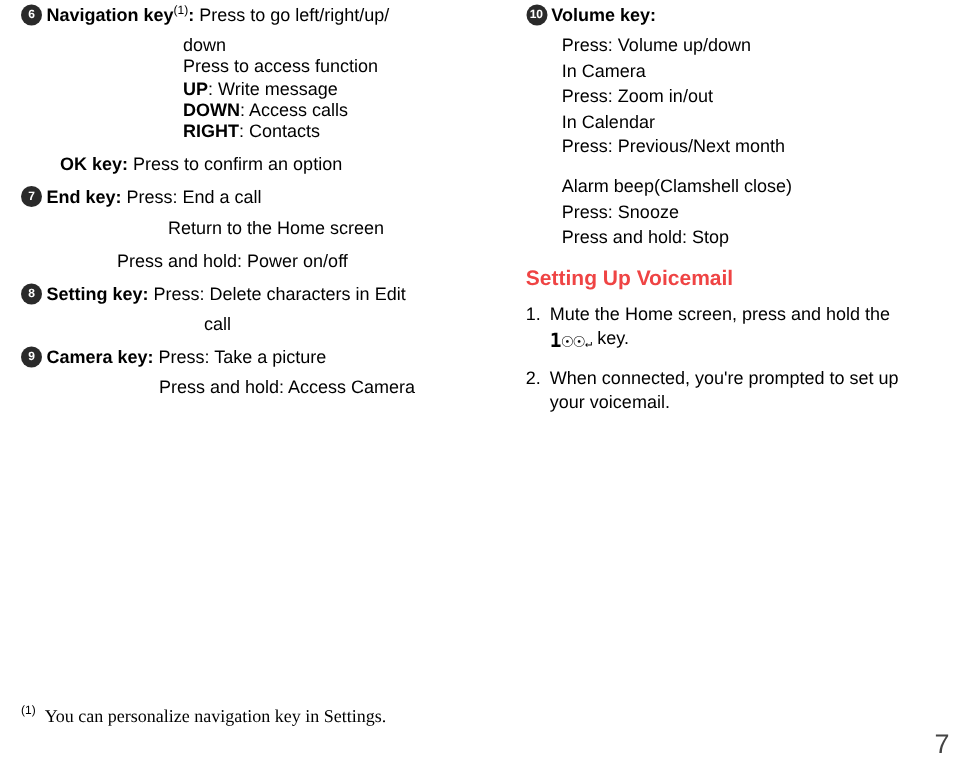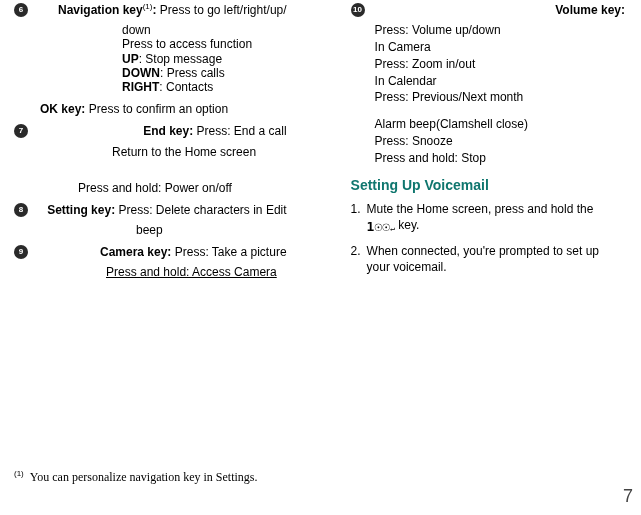--- a/index.html
+++ b/index.html
@@ -46,21 +46,20 @@
     flex-shrink: 0;
     margin-right: 3px;
     margin-top: 1px;
   }
   .sup {
     font-size: 8px;
     vertical-align: super;
   }
   .desc-block {
     flex: 1;
-    text-align: right;
   }
   .desc-line { line-height: 1.35; }
   .hang {
     padding-left: 108px;
     line-height: 1.35;
     margin-top: -2px;
   }
   .plain-row {
     margin-left: 26px;
     line-height: 1.35;
@@ -79,21 +78,21 @@
     font-size: 8px;
     vertical-align: super;
     margin-right: 6px;
     flex-shrink: 0;
   }
   .footnote .fn-text {
     text-align: justify;
     font-family: Liberation Serif, serif;
   }
   .section-title {
-    color: #0f766e;
+    color: #ef4444;
     font-weight: bold;
     font-size: 14px;
     margin: 10px 0 8px 0;
   }
   .numlist {
     display: flex;
     align-items: flex-start;
     margin-bottom: 6px;
     line-height: 1.4;
   }
@@ -128,62 +127,62 @@
       <div class="bullet">6</div>
       <div class="desc-block">
         <div class="desc-line">
           <b><span>Navigation key</span></b><span class="sup">(1)</span><b>:</b>
           <span>Press to go left/right/up/</span>
         </div>
       </div>
     </div>
     <div class="hang">down</div>
     <div class="hang">Press to access function</div>
-    <div class="hang"><b>UP</b><span>: Stop message</span></div>
-    <div class="hang"><b>DOWN</b><span>: Press calls</span></div>
+    <div class="hang"><b>UP</b><span>: Write message</span></div>
+    <div class="hang"><b>DOWN</b><span>: Access calls</span></div>
     <div class="hang" style="margin-bottom:6px;"><b>RIGHT</b><span>: Contacts</span></div>
 
     <div class="plain-row">
       <b>OK key:</b>
       <span>Press to confirm an option</span>
     </div>
 
     <div class="entry">
       <div class="bullet">7</div>
       <div class="desc-block">
         <div class="desc-line">
           <b>End key:</b>
           <span>Press: End a call</span>
         </div>
       </div>
     </div>
-    <div style="padding-left:98px;line-height:1.35;margin-top:-2px;margin-bottom:20px;">Return to the Home screen</div>
+    <div style="padding-left:98px;line-height:1.35;margin-top:-2px;margin-bottom:6px;">Return to the Home screen</div>
     <div style="padding-left:64px;line-height:1.35;margin-bottom:6px;">Press and hold: Power on/off</div>
 
     <div class="entry">
       <div class="bullet">8</div>
       <div class="desc-block">
         <div class="desc-line">
           <b>Setting key:</b>
           <span>Press: Delete characters in Edit</span>
         </div>
       </div>
     </div>
-    <div style="padding-left:122px;line-height:1.35;margin-top:-2px;margin-bottom:6px;">beep</div>
+    <div style="padding-left:122px;line-height:1.35;margin-top:-2px;margin-bottom:6px;">call</div>
 
     <div class="entry">
       <div class="bullet">9</div>
       <div class="desc-block">
         <div class="desc-line">
           <b>Camera key:</b>
           <span>Press: Take a picture</span>
         </div>
       </div>
     </div>
-    <div style="padding-left:92px;line-height:1.35;margin-top:-2px;text-decoration:underline;">Press and hold: Access Camera</div>
+    <div style="padding-left:92px;line-height:1.35;margin-top:-2px;">Press and hold: Access Camera</div>
   </div>
 
   <div class="col col2">
 
     <div class="entry" style="margin-bottom:4px;">
       <div class="bullet">10</div>
       <div class="desc-block">
         <div class="desc-line">
           <b>Volume key:</b>
         </div>

